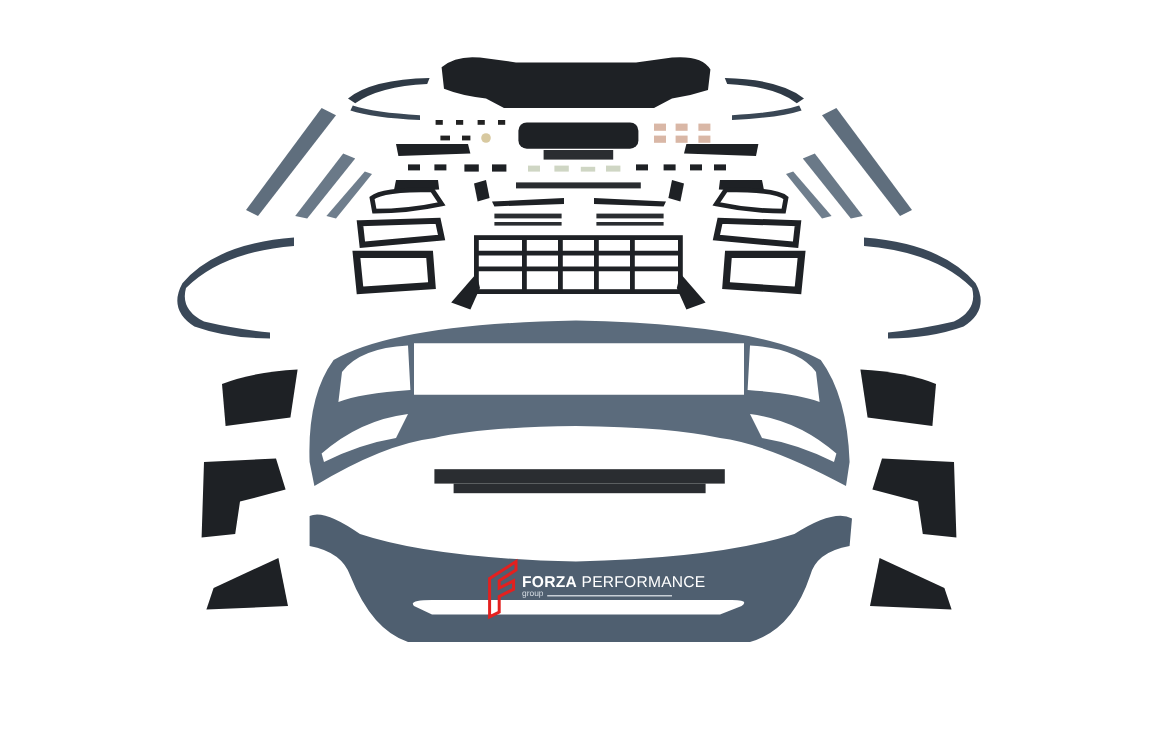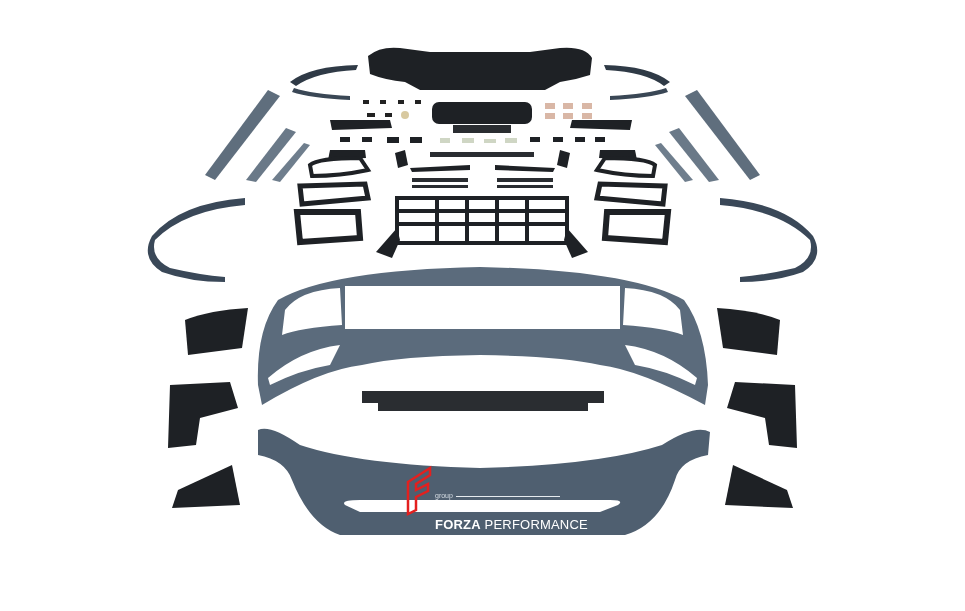--- a/index.html
+++ b/index.html
@@ -1,18 +1,18 @@
 <!DOCTYPE html>
 <html><head>
 <meta charset="utf-8">
 <style>
   html, body { margin:0; padding:0; background:#ffffff; }
   body { width:965px; height:611px; position:relative; overflow:hidden; font-family:"Liberation Sans", sans-serif; }
   svg.scene { position:absolute; left:0; top:0; }
-  .brand { position:absolute; left:435px; top:477px; color:#ffffff; font-size:13px; letter-spacing:0.2px; white-space:nowrap;margin-top:40px; }
+  .brand { position:absolute; left:435px; top:477px; color:#ffffff; font-size:13px; letter-spacing:0.2px; white-space:nowrap; }
   .brand b { font-weight:700; }
   .brand span.light { font-weight:400; }
   .group { position:absolute; left:435px; top:492px; color:#d6dde4; font-size:7px; }
   .gline { position:absolute; left:456px; top:496px; width:104px; height:1px; background:#e6ebef; }
 </style>
 </head>
 <body>
 
 <svg class="scene" width="965" height="611" viewBox="0 0 965 611">
 

